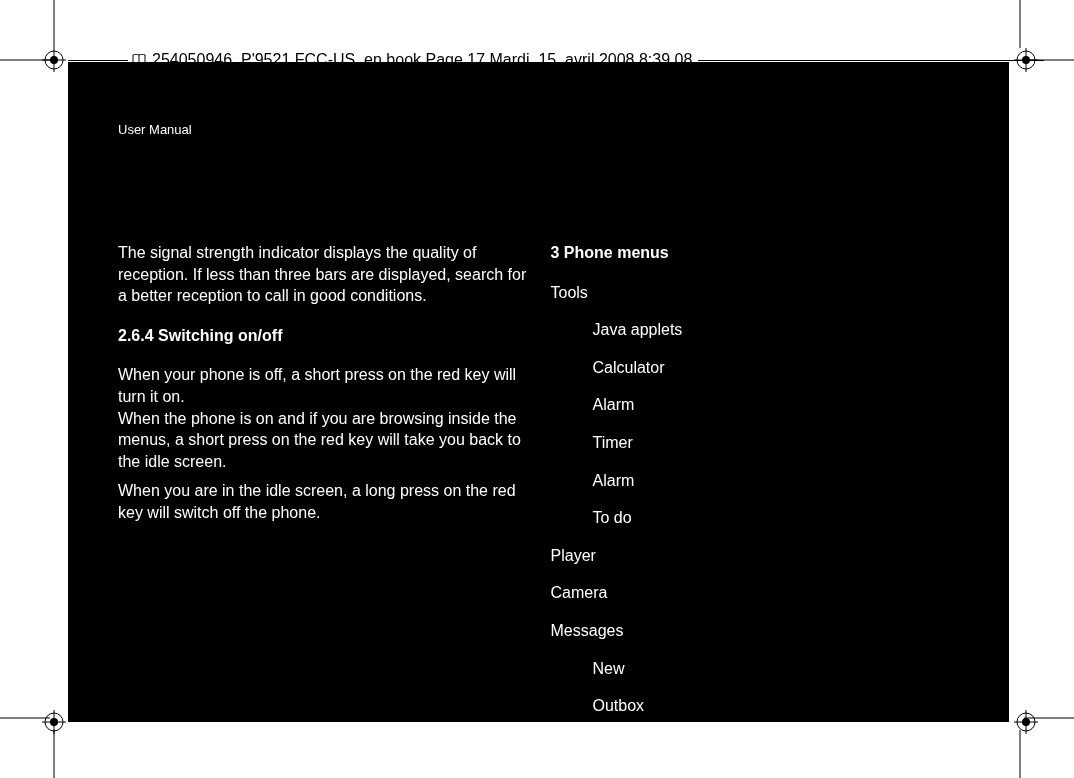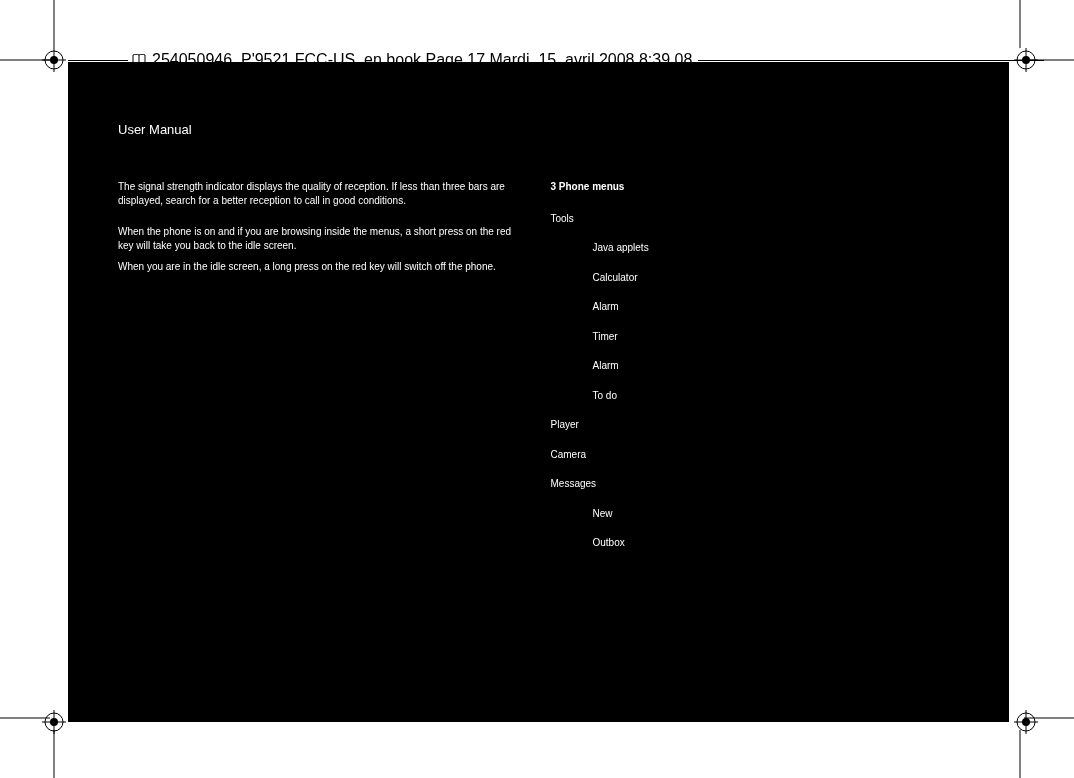--- a/index.html
+++ b/index.html
@@ -50,29 +50,29 @@
     width: 941px;
     height: 660px;
     background: #000;
     color: #fff;
     box-sizing: border-box;
     padding: 60px 50px 40px 50px;
   }
   .running-head {
     font-size: 13px;
     font-weight: normal;
-    margin-bottom: 43px;
+    margin-bottom: 105px;
   }
   .columns {
     display: flex;
     gap: 24px;
   }
   .col {
     flex: 1;
-    font-size: 10px;
+    font-size: 16px;
     line-height: 1.35;
   }
   .para { margin: 0 0 18px 0; }
   .section-head {
     font-weight: bold;
     margin: 0 0 18px 0;
   }
   .menu-head {
     margin: 0 0 2px 0;
   }
@@ -144,20 +144,22 @@
   <div class="header-line-right"></div>
 </div>
 
 <div class="page-black">
   <div class="running-head">User Manual</div>
 
   <div class="columns">
 
     <div class="col">
       <p class="para">The signal strength indicator displays the quality of reception. If less than three bars are displayed, search for a better reception to call in good conditions.</p>
+      <p class="section-head">2.6.4 Switching on/off</p>
+      <p class="para" style="margin-bottom:0">When your phone is off, a short press on the red key will turn it on.</p>
       <p class="para" style="margin-bottom:8px">When the phone is on and if you are browsing inside the menus, a short press on the red key will take you back to the idle screen.</p>
       <p class="para">When you are in the idle screen, a long press on the red key will switch off the phone.</p>
     </div>
 
     <div class="col">
       <p class="section-head">3 Phone menus</p>
 
       <p class="menu-head">Tools</p>
       <ul class="menu-list">
         <li>Java applets</li>

